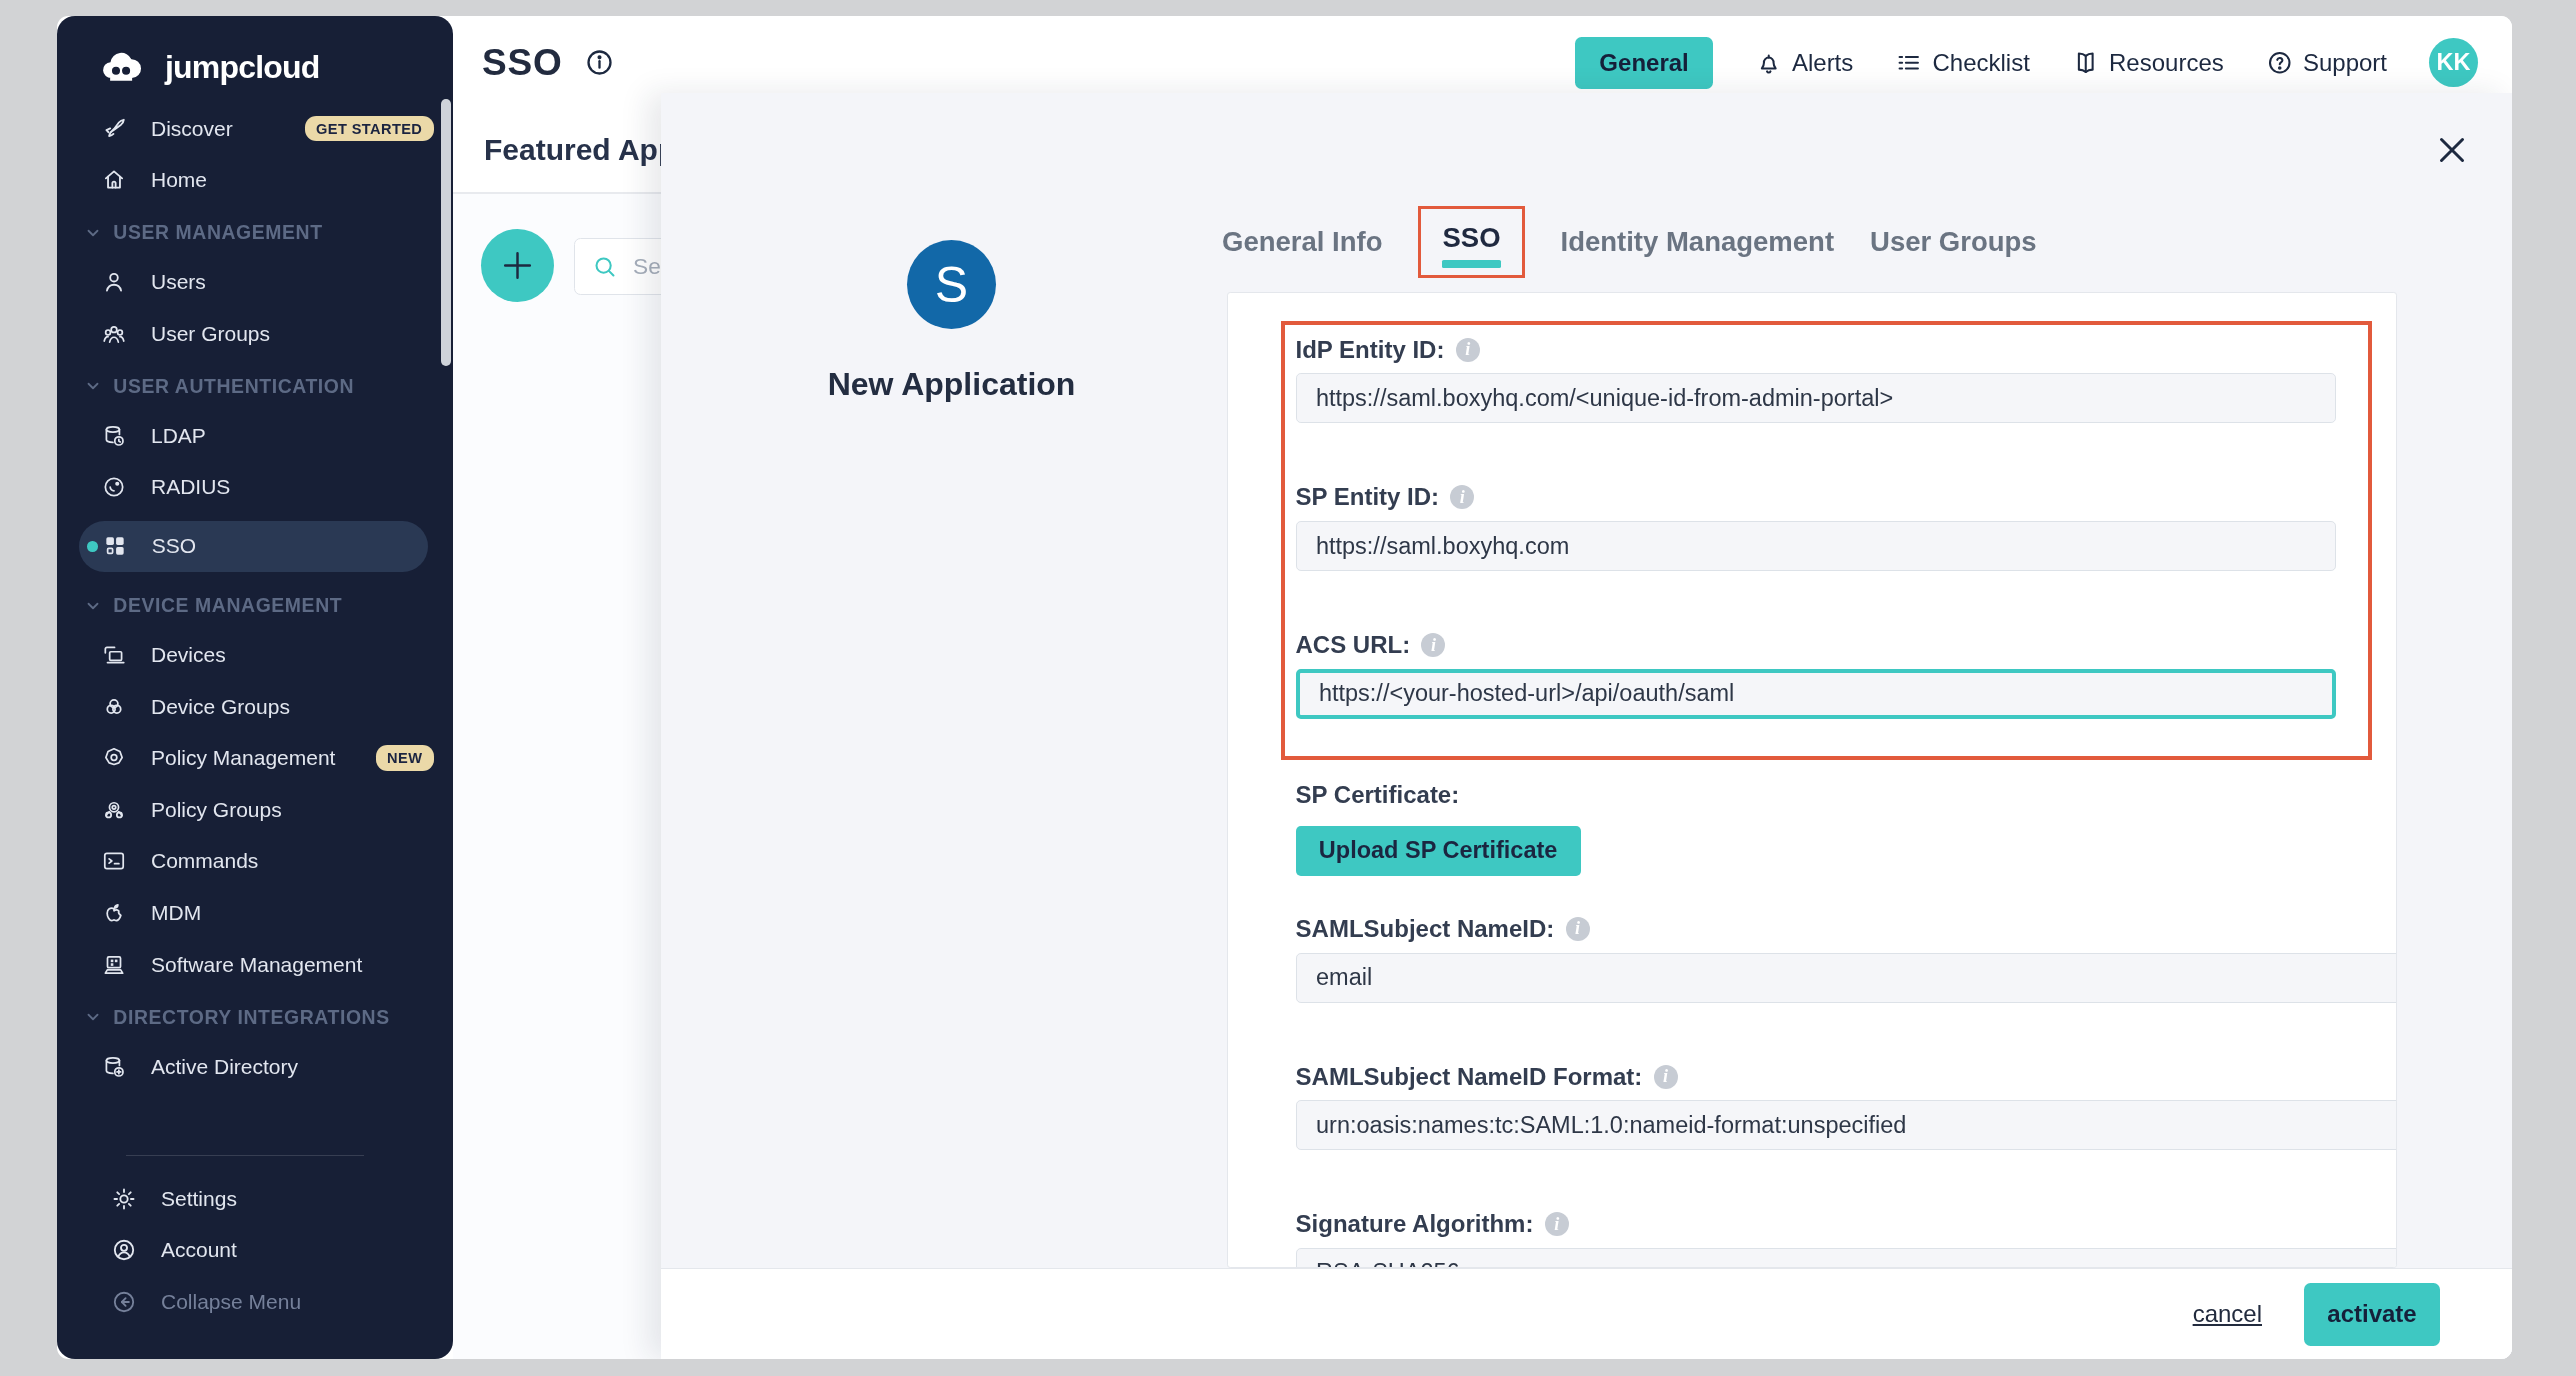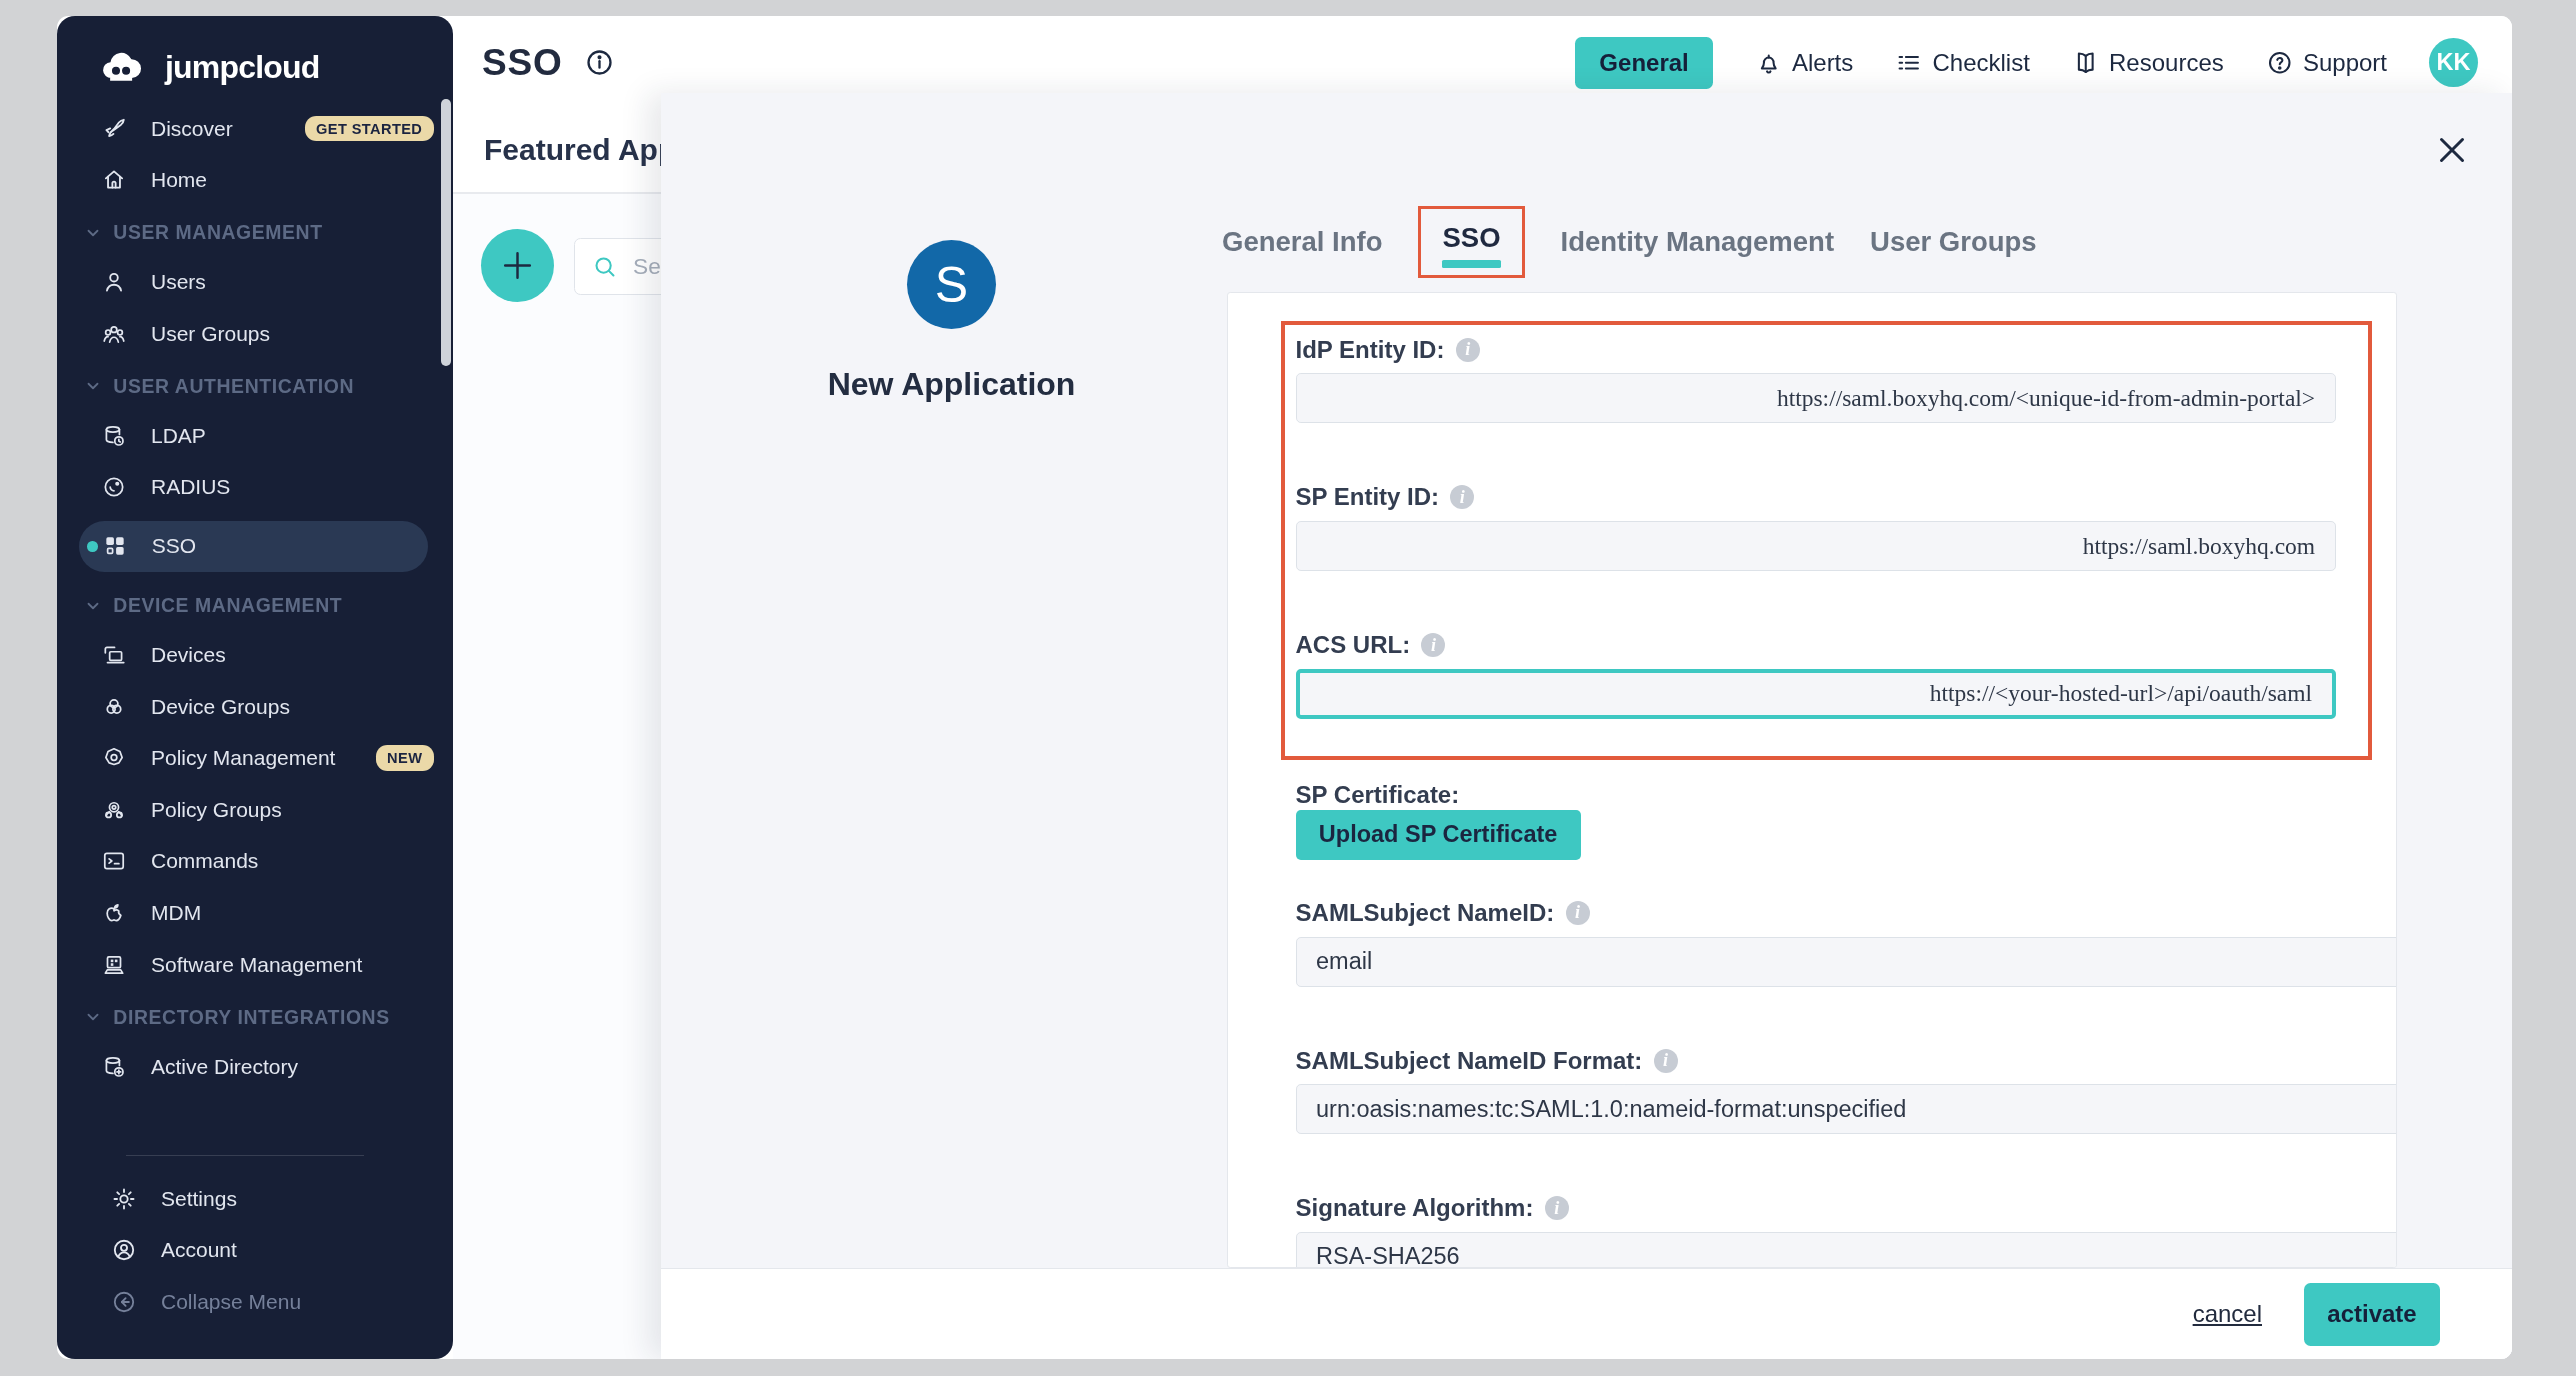--- a/index.html
+++ b/index.html
@@ -90,21 +90,21 @@
           padding:27.5px 0 0 53px; overflow:hidden; }
   .ogroup { border:4px solid #E25A3C; width:1091px; padding:11.3px 0 37px 10.5px; }
   .flabel { display:flex; align-items:center; gap:11.3px; font-size:24px; font-weight:bold;
             color:#333D50; margin-bottom:9.7px; }
   .info-dot { width:24px; height:24px; border-radius:50%; background:#C7CCD4; color:#fff;
               font-family:"Liberation Serif", serif; font-style:italic; font-weight:bold;
               font-size:18px; display:flex; align-items:center; justify-content:center;
               cursor:pointer; }
   .inp { width:1040px; height:50px; border:1.6px solid #DDE2E8; background:#F5F6F9;
          border-radius:4.9px; padding:0 19.4px; font-size:23.5px; color:#2E3747;
-         font-family:Liberation Serif, serif;text-align:right; }
+         font-family:Liberation Sans, sans-serif; }
   .inp.focus { border:4px solid #3EC8C2; }
   .field { margin-bottom:60px; }
   .field.last { margin-bottom:0; }
   .plain { margin-left:14.6px; }
   .sel { width:1216px; height:50px; border:1.6px solid #DDE2E8; background:#F5F6F9;
          border-radius:4.9px; padding:0 22.7px 0 19.4px; font-size:23.5px; color:#2E3747;
          display:flex; align-items:center; justify-content:space-between; cursor:pointer; }
   .caret { width:0; height:0; border-left:9px solid transparent;
            border-right:9px solid transparent; border-top:11.3px solid #A9AFB8; }
   .upload { width:285px; height:50px; background:#3EC8C2; border-radius:4.9px; color:#1B2640;
@@ -485,21 +485,21 @@
         <div class="field last">
           <div class="flabel">
             <span>ACS URL:</span>
             <span class="info-dot">i</span>
           </div>
           <input class="inp focus" readonly="" value="https://&lt;your-hosted-url&gt;/api/oauth/saml" style="">
         </div>
       </div>
 
       <div class="plain" style="margin-top:21px;">
-        <div class="flabel" style="margin-bottom:1px;">
+        <div class="flabel" style="margin-bottom:17px;">
           <span>SP Certificate:</span>
         </div>
         <button class="upload">Upload SP Certificate</button>
       </div>
 
       <div class="plain" style="margin-top:39px;">
         <div class="flabel">
           <span>SAMLSubject NameID:</span>
           <span class="info-dot">i</span>
         </div>

